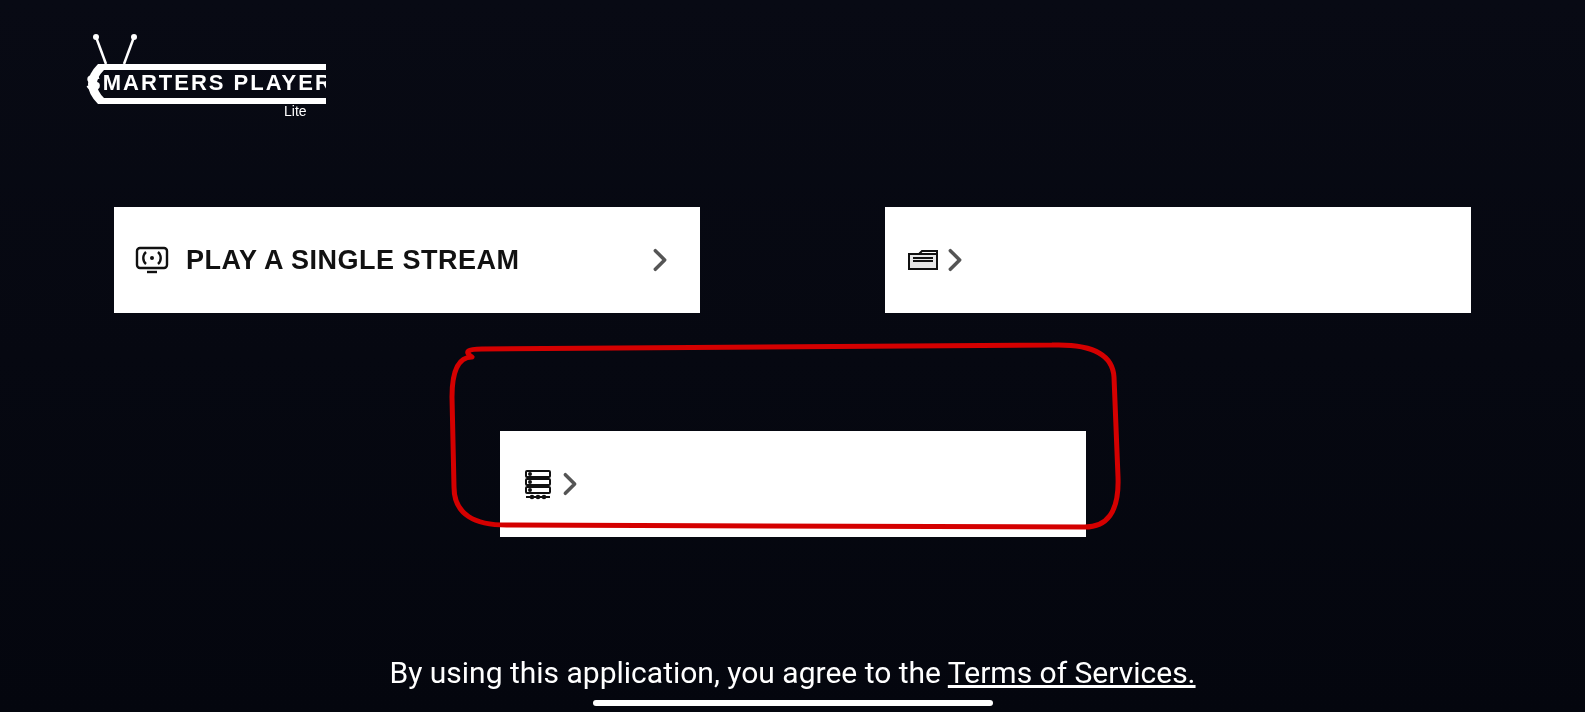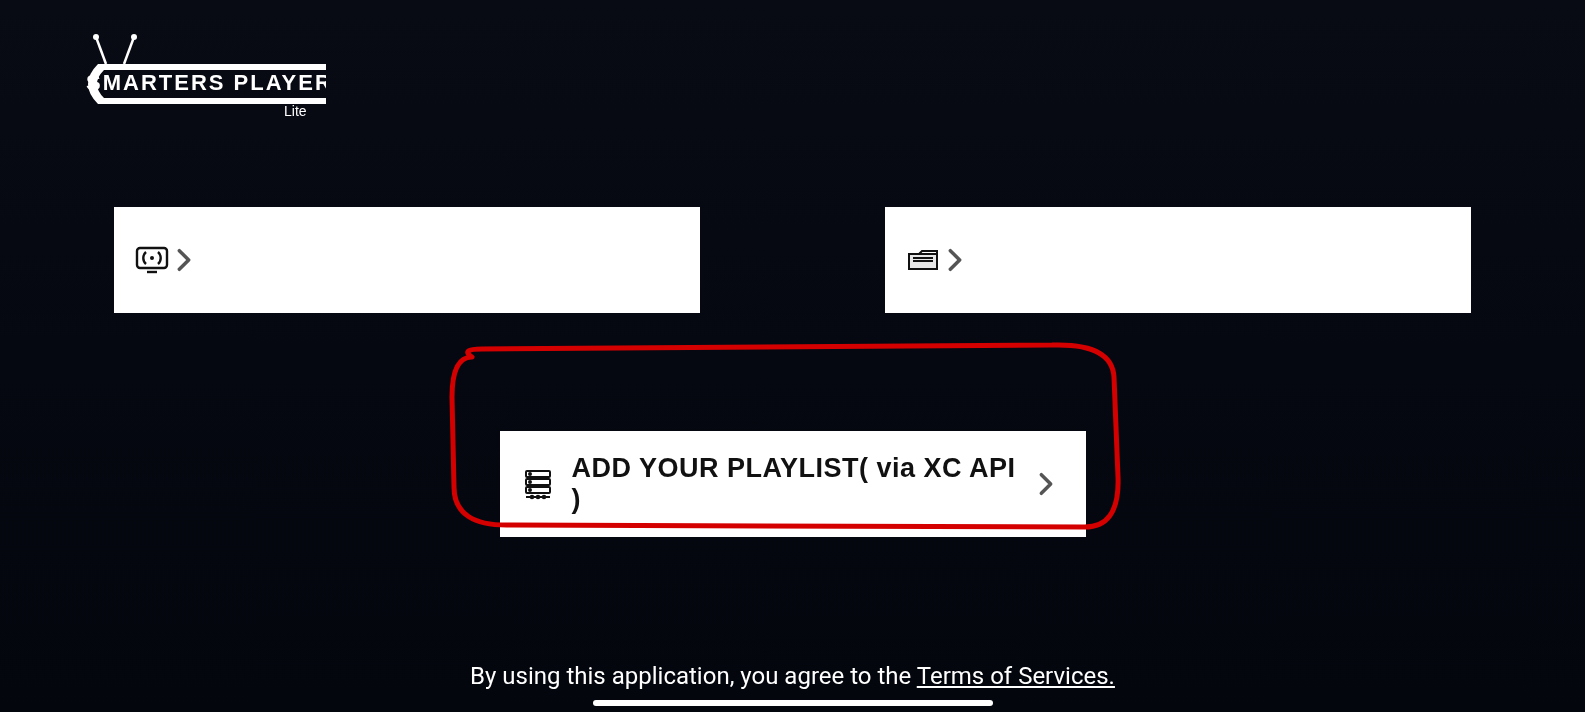--- a/index.html
+++ b/index.html
@@ -75,21 +75,21 @@
       width: 690px;
       height: 200px;
       pointer-events: none;
     }
     .footer {
       position: absolute;
       bottom: 22px;
       width: 100%;
       text-align: center;
       color: #fff;
-      font-size: 24px;
+      font-size: 30px;
     }
     .footer .terms-link {
       text-decoration: underline;
       cursor: pointer;
     }
     .home-indicator {
       position: absolute;
       bottom: 6px;
       left: 50%;
       transform: translateX(-50%);
@@ -121,20 +121,21 @@
   <button class="option-btn">
     <span class="leading-icon">
       <svg viewBox="0 0 36 36" fill="none" stroke="#111" stroke-width="2.4">
         <rect x="3" y="6" width="30" height="20" rx="3"></rect>
         <circle cx="18" cy="16" r="2" fill="#111" stroke="none"></circle>
         <path d="M12 10 a8 8 0 0 0 0 12"></path>
         <path d="M24 10 a8 8 0 0 1 0 12"></path>
         <line x1="13" y1="30" x2="23" y2="30"></line>
       </svg>
     </span>
+    <span class="label">PLAY A SINGLE STREAM</span>
     <span class="chevron">
       <svg viewBox="0 0 24 24" fill="none" stroke="#555" stroke-width="3" stroke-linecap="round" stroke-linejoin="round">
           <polyline points="8 4 16 12 8 20"></polyline>
         </svg>
     </span>
   </button>
 
   <button class="option-btn">
     <span class="leading-icon">
       <svg viewBox="0 0 36 36" fill="none" stroke="#111" stroke-width="2">
@@ -160,21 +161,20 @@
           <rect x="6" y="21" width="24" height="6" rx="1"></rect>
           <circle cx="10" cy="8" r="1" fill="#111"></circle>
           <circle cx="10" cy="16" r="1" fill="#111"></circle>
           <circle cx="10" cy="24" r="1" fill="#111"></circle>
           <line x1="6" y1="31" x2="30" y2="31"></line>
           <circle cx="12" cy="31" r="1.3" fill="#111"></circle>
           <circle cx="18" cy="31" r="1.3" fill="#111"></circle>
           <circle cx="24" cy="31" r="1.3" fill="#111"></circle>
         </svg>
       </span>
-      <span class="label">ADD YOUR PLAYLIST( via XC API )</span>
       <span class="chevron">
         <svg viewBox="0 0 24 24" fill="none" stroke="#555" stroke-width="3" stroke-linecap="round" stroke-linejoin="round">
             <polyline points="8 4 16 12 8 20"></polyline>
           </svg>
       </span>
     </button>
   </div>
 
 </div>
 

